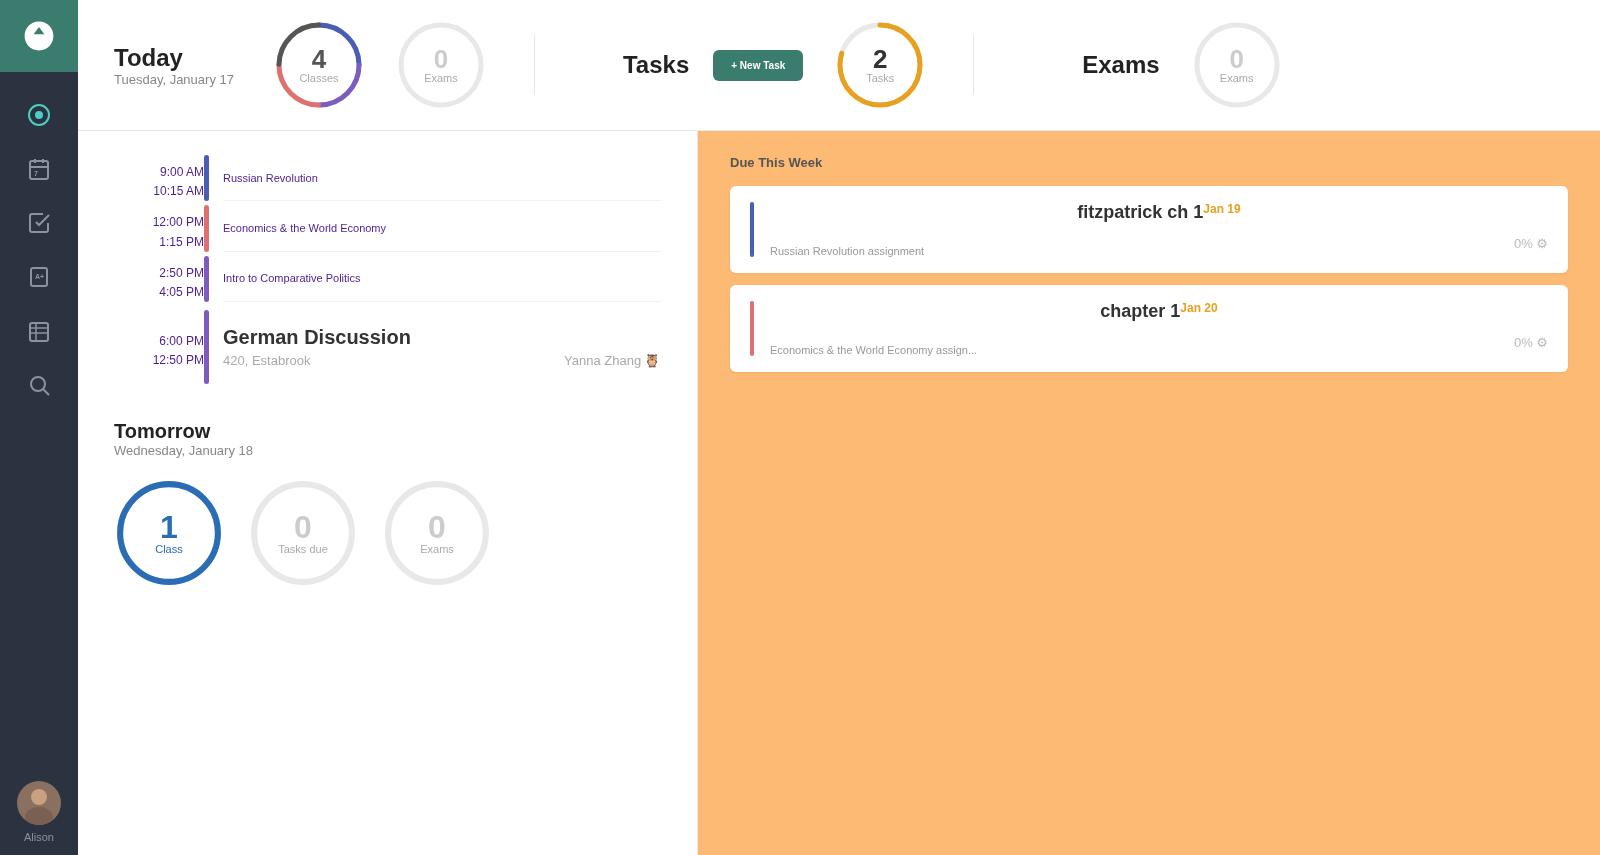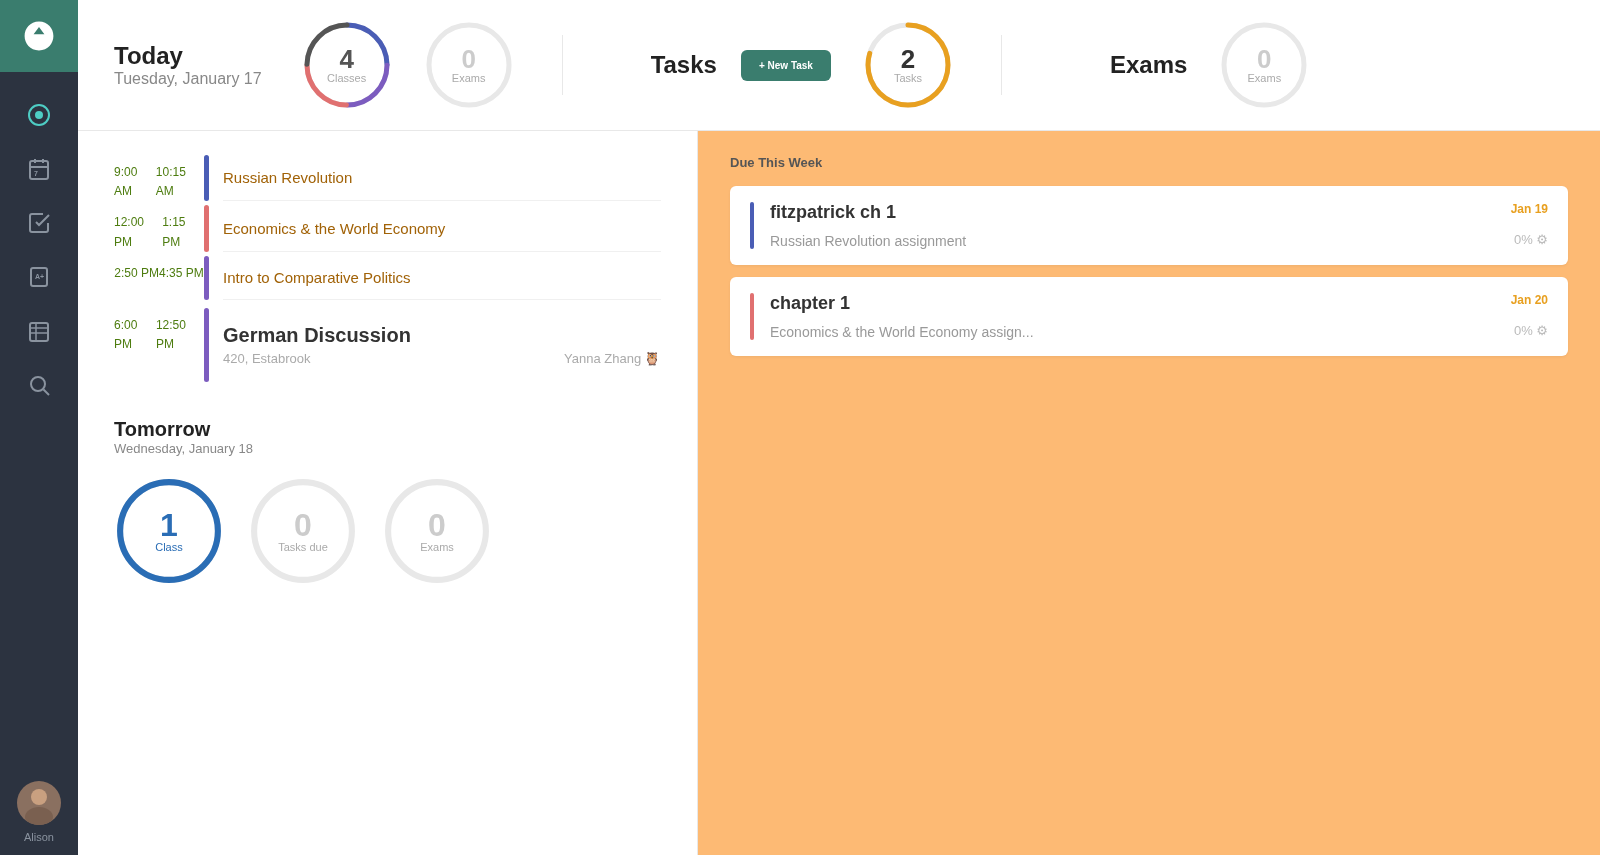--- a/index.html
+++ b/index.html
@@ -55,21 +55,21 @@
       background: white;
       border-bottom: 1px solid #e8e8e8;
       padding: 20px 36px;
       display: flex;
       align-items: center;
       gap: 32px;
       flex-shrink: 0;
     }
     .header-today { margin-right: 8px; }
     .header-today h1 { font-size: 24px; font-weight: 700; color: #222; }
-    .header-today p { font-size: 16px; color: #888; }
+    .header-today p { font-size: 13px; color: #888; }
 
     .header-divider { width: 1px; background: #e8e8e8; height: 60px; margin: 0 16px; }
 
     .tasks-section { display: flex; align-items: center; gap: 24px; margin-left: 40px; }
     .tasks-title { font-size: 24px; font-weight: 700; color: #222; }
     .new-task-btn {
       background: #3a7d6e;
       color: white;
       border: none;
       border-radius: 6px;
@@ -93,29 +93,29 @@
       overflow-y: auto;
       padding: 24px 36px;
       flex-shrink: 0;
     }
     .day-section { margin-bottom: 32px; }
     .day-title { font-size: 20px; font-weight: 700; color: #222; }
     .day-date { font-size: 13px; color: #888; margin-bottom: 20px; }
 
     .class-list { display: flex; flex-direction: column; gap: 0; }
     .class-item { display: flex; align-items: stretch; margin-bottom: 4px; }
-    .class-time { width: 90px; flex-shrink: 0; display: flex; flex-direction: row; justify-content: center; font-size: 12px; color: #4d7c0f; line-height: 1.6; padding-top: 8px; }
+    .class-time { width: 90px; flex-shrink: 0; display: flex; flex-direction: column; justify-content: center; font-size: 12px; color: #4c1d95; line-height: 1.6; padding-top: 8px; align-items: flex-end; }
     .class-bar { width: 5px; border-radius: 3px; margin-right: 14px; flex-shrink: 0; align-self: stretch; min-height: 44px; }
     .class-content {
       flex: 1;
       border-bottom: 1px solid #f0f0f0;
       padding: 12px 0;
       display: flex; flex-direction: column; justify-content: center;
     }
-    .class-name { font-size: 15px; color: #a16207; }
+    .class-name { font-size: 11px; color: #4c1d95; }
     .class-name.large { font-size: 20px; font-weight: 600; color: #333; }
     .class-detail { font-size: 13px; color: #aaa; display: flex; justify-content: space-between; align-items: center; margin-top: 4px; }
     .class-badge {
       background: #7c5cbf;
       color: white;
       font-size: 11px;
       border-radius: 12px;
       padding: 3px 10px;
       display: inline-block;
       margin-bottom: 4px;
@@ -136,24 +136,24 @@
       border-radius: 6px;
       margin-bottom: 12px;
       padding: 16px 20px;
       display: flex;
       align-items: stretch;
       gap: 16px;
       box-shadow: 0 1px 3px rgba(0,0,0,0.06);
     }
     .task-accent { width: 4px; border-radius: 2px; flex-shrink: 0; }
     .task-body { flex: 1; }
-    .task-top { display: flex; justify-content: space-between; align-items: flex-start; }
+    .task-top { display: flex; justify-content: center; align-items: flex-start; }
     .task-name { font-size: 18px; font-weight: 600; color: #333; }
     .task-date { font-size: 12px; color: #e8a020; font-weight: 600; }
-    .task-desc { font-size: 14px; color: #999; margin-top: 4px; }
+    .task-desc { font-size: 11px; color: #999; margin-top: 16px; }
     .task-progress { font-size: 13px; color: #bbb; display: flex; align-items: center; gap: 4px; }
 
     
     .tomorrow-circles { display: flex; gap: 24px; margin-top: 16px; }
 
     
     .svg-circle-wrap { position: relative; display: inline-flex; flex-direction: column; align-items: center; }
 
     .ring {
       width: 90px; height: 90px;
@@ -328,21 +328,21 @@
             </div>
             <div class="class-bar" style="background:#e07070;"></div>
             <div class="class-content">
               <span class="class-name">Economics &amp; the World Economy</span>
             </div>
           </div>
 
           <div class="class-item">
             <div class="class-time">
               <span>2:50 PM</span>
-              <span>4:35 PM</span>
+              <span>4:05 PM</span>
             </div>
             <div class="class-bar" style="background:#7c5cbf;"></div>
             <div class="class-content">
               <span class="class-name">Intro to Comparative Politics</span>
             </div>
           </div>
 
           <div class="class-item" style="margin-top: 4px;">
             <div class="class-time">
               <span>6:00 PM</span>

